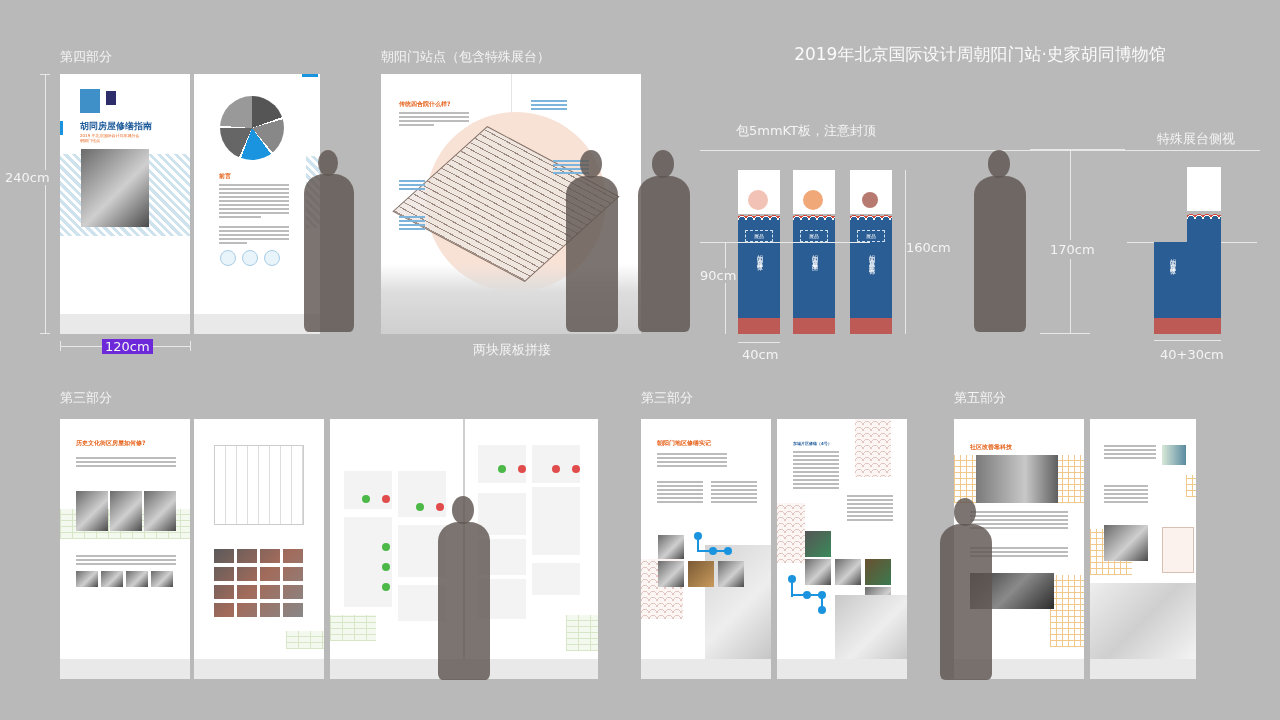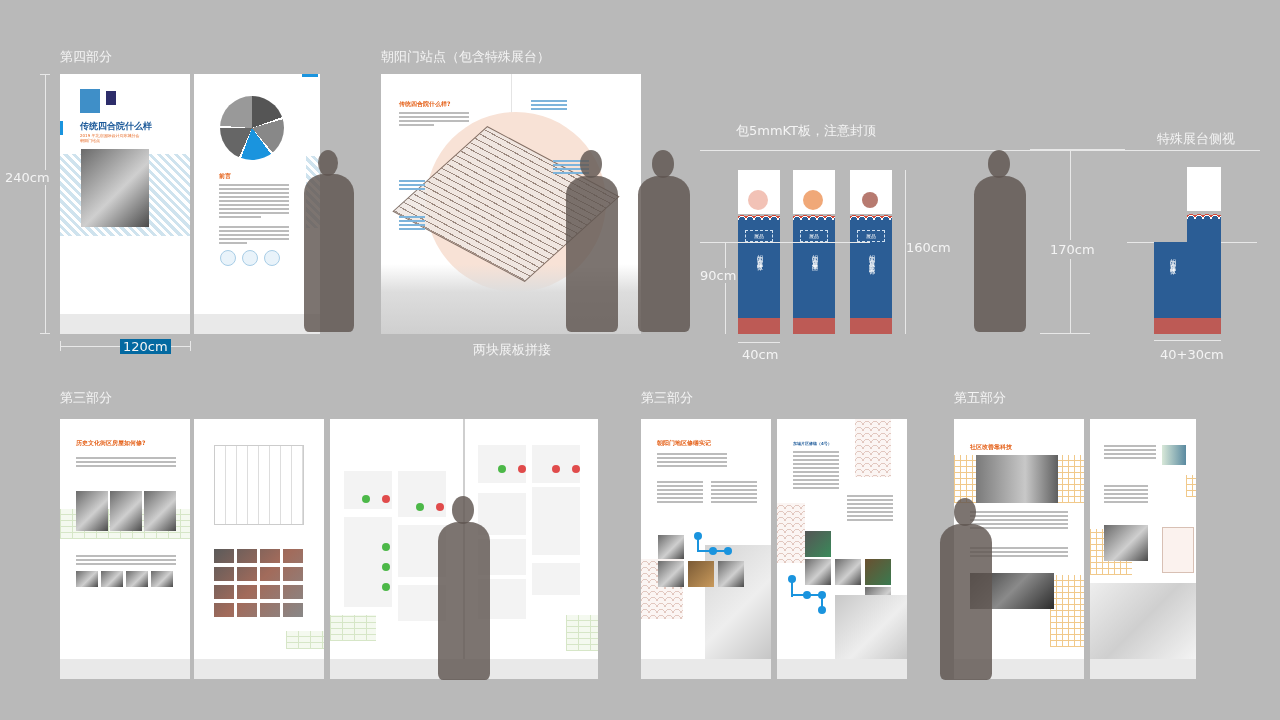--- a/index.html
+++ b/index.html
@@ -30,33 +30,34 @@
 .dot{position:absolute;width:8px;height:8px;border-radius:50%;background:#1a94de}
 .dline{position:absolute;background:#1a94de}
 .card{position:absolute;background:#f3f3f3}
 .ok{position:absolute;width:8px;height:8px;border-radius:50%;background:#4cb848}
 .no{position:absolute;width:8px;height:8px;border-radius:50%;background:#e04b4b}
 </style>
 </head>
 <body>
 
 <div class="title">
+  <div>2019年北京国际设计周朝阳门站·史家胡同博物馆</div>
 </div>
 
 <div class="lbl" style="left:60px;top:48px">第四部分</div>
 <div class="lbl" style="left:381px;top:48px">朝阳门站点（包含特殊展台）</div>
 <div class="lbl" style="left:60px;top:389px">第三部分</div>
 <div class="lbl" style="left:641px;top:389px">第三部分</div>
 <div class="lbl" style="left:954px;top:389px">第五部分</div>
 
 <div class="panel" style="left:60px;top:74px;width:130px;height:260px">
   <div class="abs" style="left:20px;top:15px;width:20px;height:24px;background:#3f8fc8"></div>
   <div class="abs" style="left:46px;top:17px;width:10px;height:14px;background:#2d2d6a"></div>
   <div class="abs" style="left:0;top:47px;width:3px;height:14px;background:#1a94de"></div>
-  <div class="abs" style="left:20px;top:46px;color:#1e5b9a;font-size:9px;font-weight:bold">传统四合院什么样</div>
+  <div class="abs" style="left:20px;top:46px;color:#1e5b9a;font-size:9px;font-weight:bold">胡同房屋修缮指南</div>
   <div class="abs" style="left:20px;top:59px;color:#e5631c;font-size:4px;line-height:5px">
     <div>2019 年北京国际设计周东城分会</div>
     <div>朝阳门站点</div>
   </div>
   <div class="abs herring" style="left:0;top:80px;width:130px;height:82px"></div>
   <div class="abs photo" style="left:21px;top:75px;width:68px;height:78px"></div>
   <div class="foot"></div>
 </div>
 
 <div class="panel" style="left:194px;top:74px;width:126px;height:260px">
@@ -87,21 +88,21 @@
   <div class="foot"></div>
 </div>
 
 <div class="vl" style="left:45px;top:74px;height:260px"></div>
 <div class="hl" style="left:40px;top:74px;width:10px"></div>
 <div class="hl" style="left:40px;top:333px;width:10px"></div>
 <div class="lbl" style="left:5px;top:170px;background:#b9b9b9">240cm</div>
 <div class="hl" style="left:60px;top:346px;width:130px"></div>
 <div class="vl" style="left:60px;top:341px;height:10px"></div>
 <div class="vl" style="left:190px;top:341px;height:10px"></div>
-<div class="lbl" style="left:120px;top:339px;background:#0369a1;padding:0 3px">120cm</div>
+<div class="lbl" style="left:102px;top:339px;background:#6d28d9;padding:0 3px">120cm</div>
 
 <div class="head" style="left:318px;top:150px;width:20px;height:26px"></div>
 <div class="person" style="left:304px;top:174px;width:50px;height:158px"></div>
 
 <div class="panel" style="left:381px;top:74px;width:260px;height:260px">
   <div class="abs" style="left:130px;top:0;width:1px;height:260px;background:#e4e4e4"></div>
   <div class="abs" style="left:45px;top:38px;width:180px;height:180px;border-radius:50%;background:#f8e2d6"></div>
   <div class="abs" style="left:0;top:190px;width:260px;height:70px;background:linear-gradient(#fff0,#ddd 40%,#cfcfcf)"></div>
   <div class="abs ttl-orange" style="left:18px;top:26px">传统四合院什么样?</div>
   <div class="abs" style="left:18px;top:36px;width:70px">

